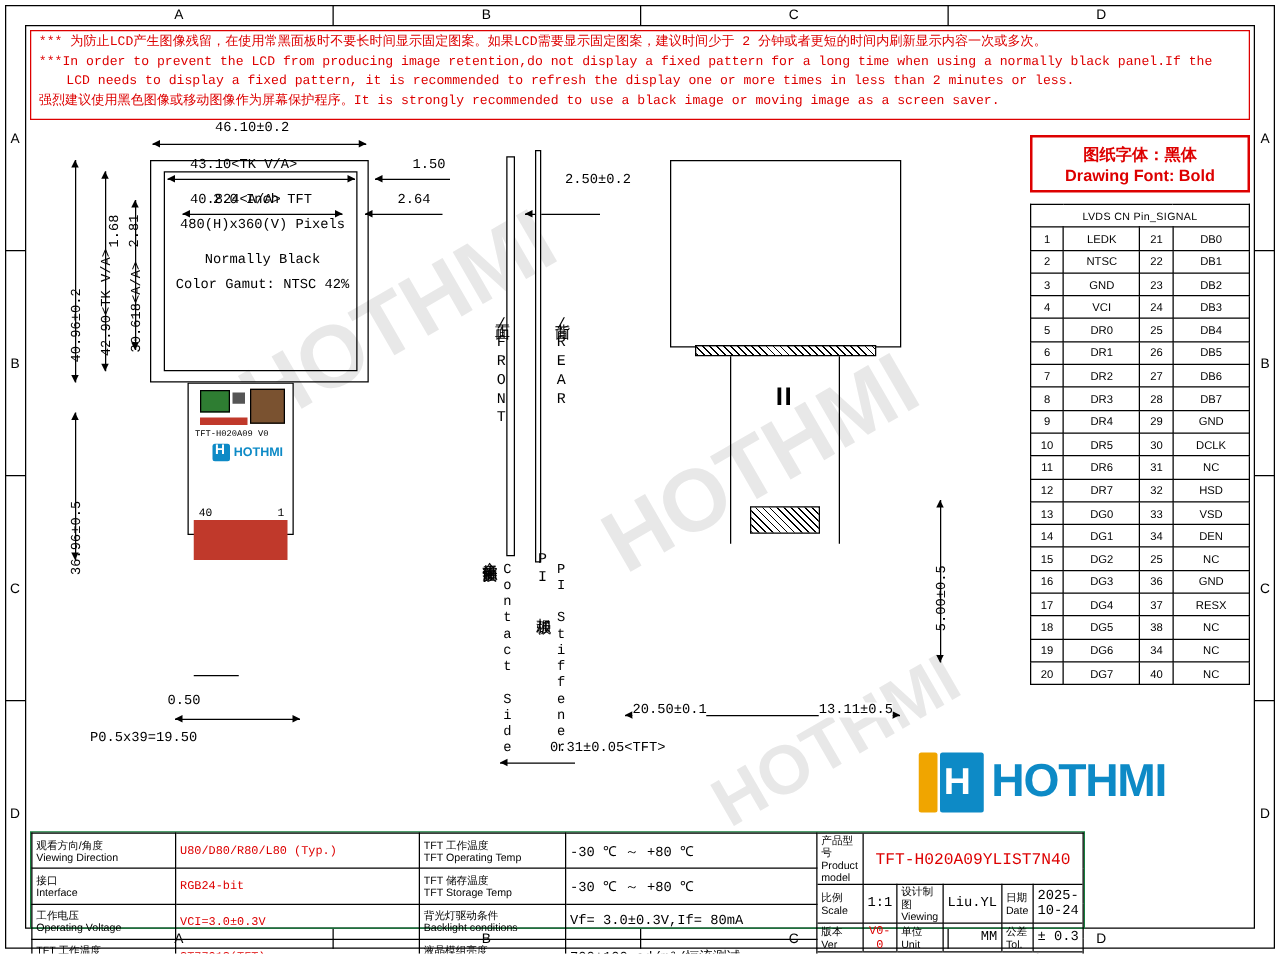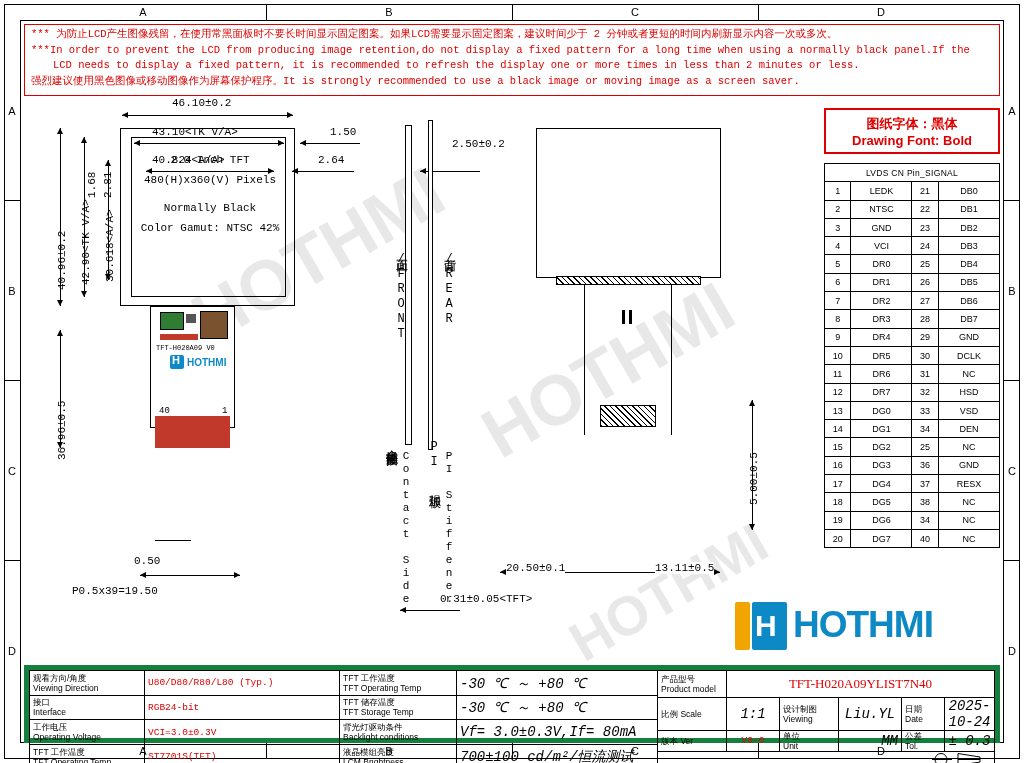--- a/index.html
+++ b/index.html
@@ -83,26 +83,26 @@
 
   
   .logo{position:absolute;left:735px;top:600px;width:265px;height:55px;}
   .logo .mark{position:absolute;left:0;top:2px;width:52px;height:48px;}
   .logo .mark .b1{position:absolute;left:0;top:0;width:15px;height:48px;background:#f0a500;border-radius:2px;}
   .logo .mark .b2{position:absolute;left:17px;top:0;width:35px;height:48px;background:#0d8ac6;border-radius:2px;}
   .logo .mark .h{position:absolute;left:20px;top:6px;color:#fff;font-size:30px;font-weight:bold;font-family:"Liberation Sans",sans-serif;line-height:36px;}
   .logo .word{position:absolute;left:58px;top:4px;font-size:37px;font-weight:bold;letter-spacing:-1px;color:#0d8ac6;font-family:"Liberation Sans",sans-serif;}
 
   
-  .tb{position:absolute;left:24px;top:665px;width:976px;height:78px;border:5px solid #15803d;box-sizing:border-box;}
+  .tb{position:absolute;left:24px;top:665px;width:844px;height:78px;border:1px solid #15803d;box-sizing:border-box;}
   .tb table{border-collapse:collapse;width:100%;height:100%;font-size:8.5px;}
   .tb td{border:1px solid #000;padding:0 3px;vertical-align:middle;}
   .cn{font-family:"Liberation Sans",sans-serif;font-size:8.5px;line-height:10px;}
   .val-red{color:#d00;font-family:"Liberation Mono",monospace;font-size:9.5px;}
-  .val-blk{font-family:"Liberation Mono",monospace;font-size:14px;font-style:italic;}
+  .val-blk{font-family:"Liberation Mono",monospace;font-size:11px;}
 </style>
 </head>
 <body>
 
 <div id="sheet">
 
   <div class="abs frame-outer"></div>
   <div class="abs frame-inner"></div>
 
   <div class="abs zone zone-top" style="left:20px;width:246px;">A</div>
@@ -421,21 +421,21 @@
         </td>
         <td style="width:194px;" class="val-blk">-30 ℃ ～ +80 ℃</td>
         <td rowspan="4" style="padding:0;">
           <table style="width:100%;height:100%;border-collapse:collapse;">
             <tbody>
                   <tr style="height:26px;">
               <td style="width:62px;border:0;border-right:1px solid #000;border-bottom:1px solid #000;">
                 <div class="cn">产品型号</div>
                 <div class="cn">Product model</div>
               </td>
-              <td colspan="5" style="border:0;border-bottom:1px solid #000;color:#d00;font-family:Liberation Serif, serif;font-size:13px;text-align:center;">TFT-H020A09YLIST7N40</td>
+              <td colspan="5" style="border:0;border-bottom:1px solid #000;color:#d00;font-family:Liberation Mono, monospace;font-size:13px;text-align:center;">TFT-H020A09YLIST7N40</td>
             </tr>
             <tr style="height:17px;">
               <td style="border:0;border-right:1px solid #000;border-bottom:1px solid #000;">
                 <span class="cn">比例</span>
                 <span class="cn">Scale</span>
               </td>
               <td style="width:46px;border:0;border-right:1px solid #000;border-bottom:1px solid #000;text-align:center;" class="val-blk">1:1</td>
               <td style="width:52px;border:0;border-right:1px solid #000;border-bottom:1px solid #000;">
                 <div class="cn">设计制图</div>
                 <div class="cn">Viewing</div>

